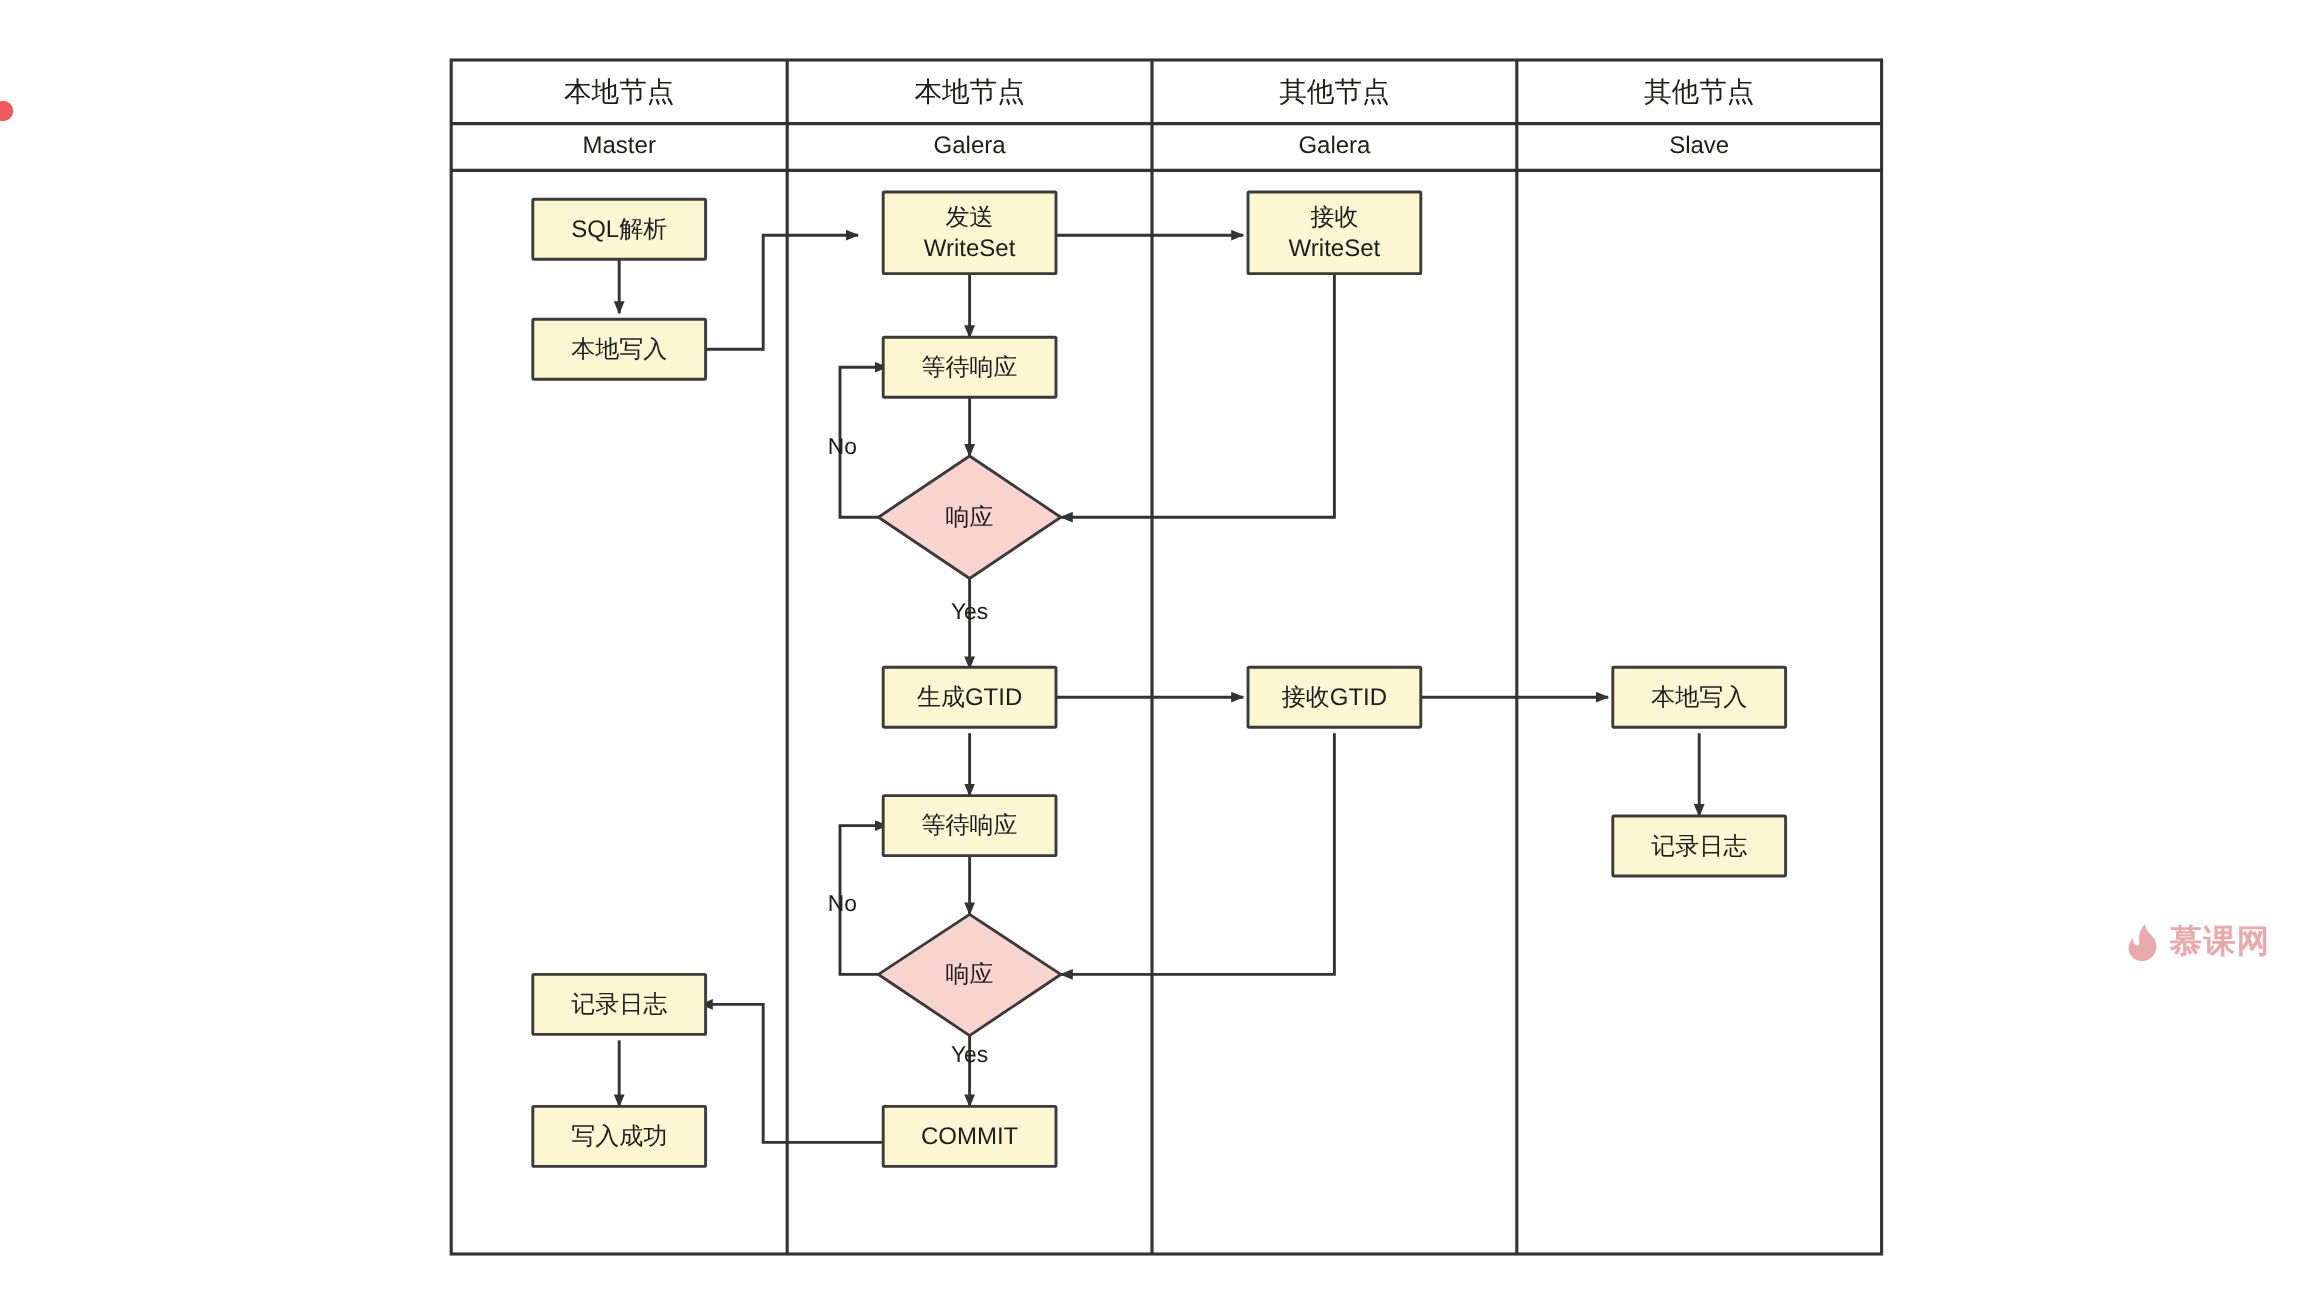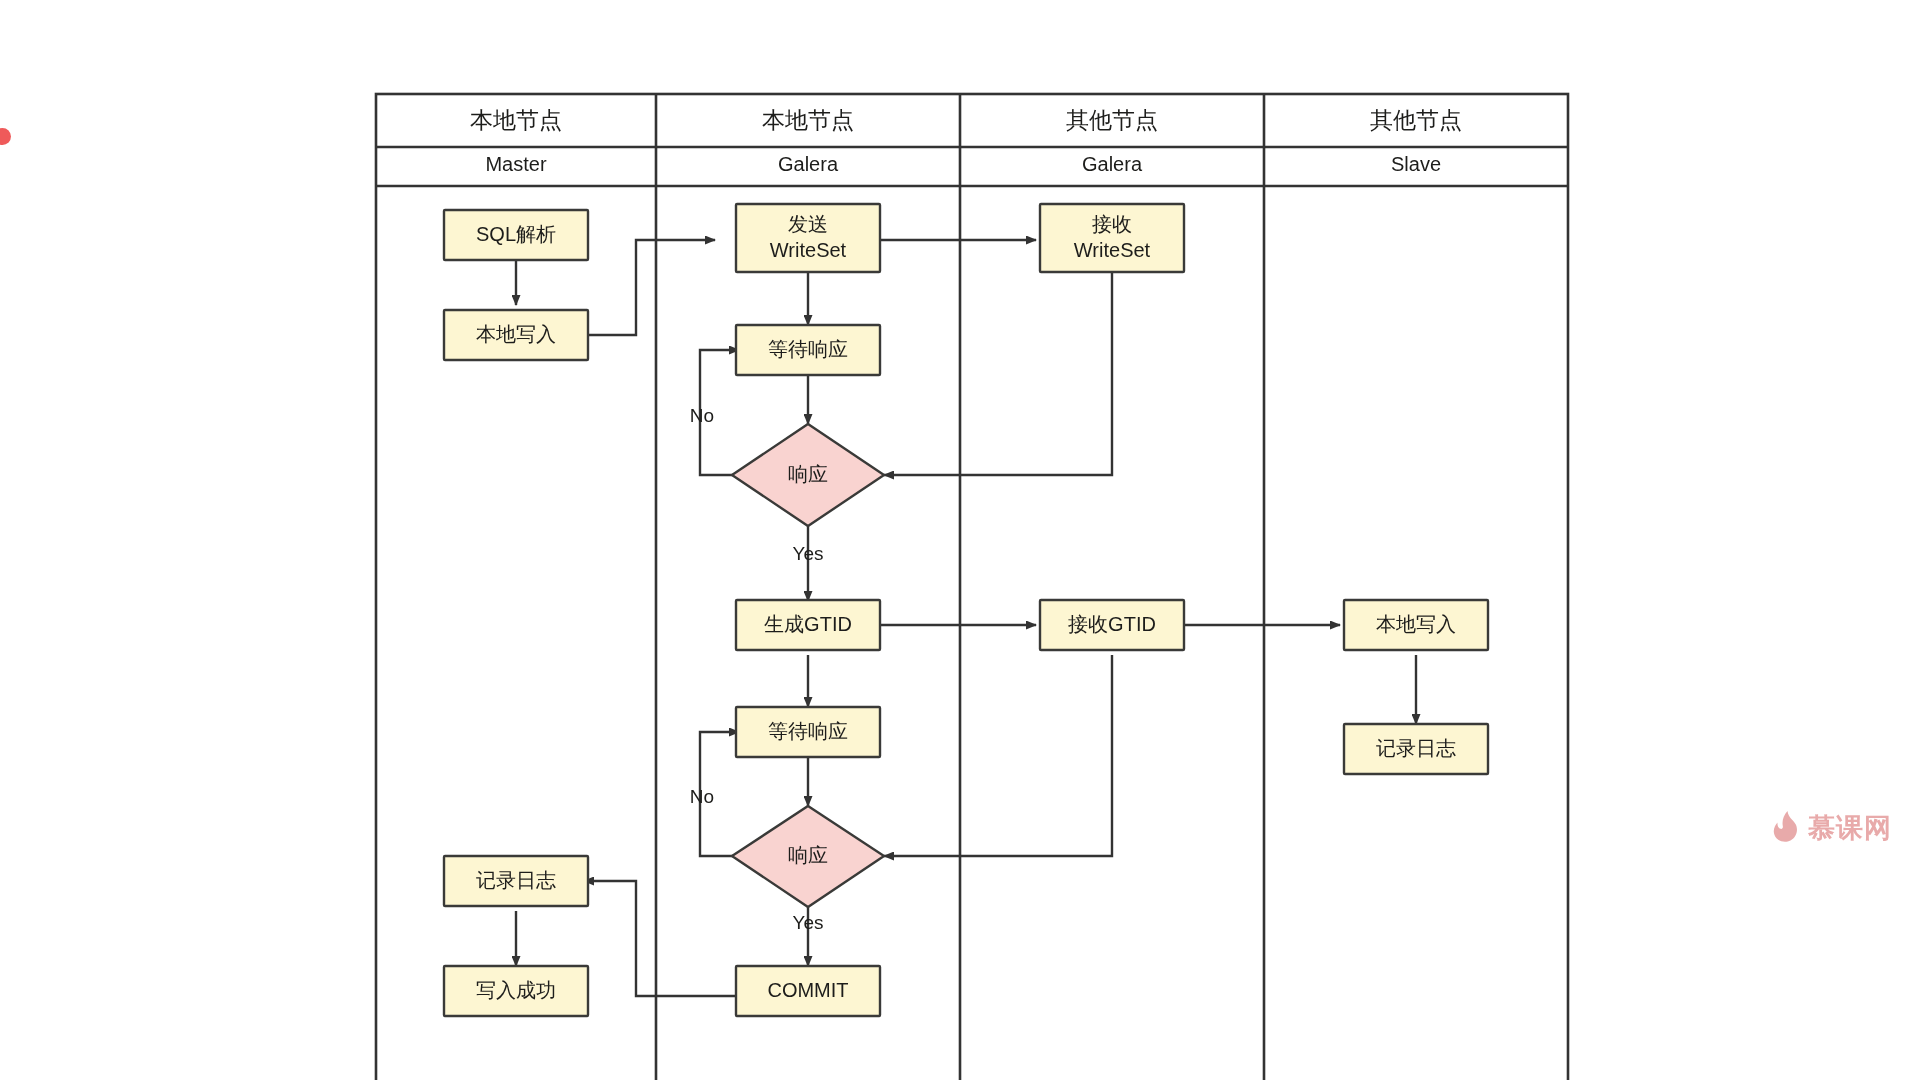--- a/index.html
+++ b/index.html
@@ -10,21 +10,20 @@
     width: 1920px;
     height: 1080px;
     overflow: hidden;
     font-family: "Liberation Sans", "DejaVu Sans", sans-serif;
   }
   #root {
     position: relative;
     width: 1920px;
     height: 820px;
     background: #ffffff;
-    margin-top: 44px;
   }
   svg#diagram {
     position: absolute;
     top: 0;
     left: 0;
     width: 1920px;
     height: 1080px;
   }
   .node-rect {
     fill: #fdf6d2;
@@ -72,21 +71,21 @@
     font-size: 19px;
     fill: #1d1d1b;
     text-anchor: middle;
     dominant-baseline: middle;
   }
   .watermark {
     position: absolute;
     right: 28px;
     bottom: 18px;
     display: flex;
-    align-items: flex-start;
+    align-items: flex-end;
     gap: 7px;
     opacity: 0.72;
     pointer-events: none;
   }
   .watermark-text {
     font-family: "Liberation Sans", "DejaVu Sans", sans-serif;
     font-size: 27px;
     color: #e08a8a;
     letter-spacing: 1px;
     font-weight: 600;

